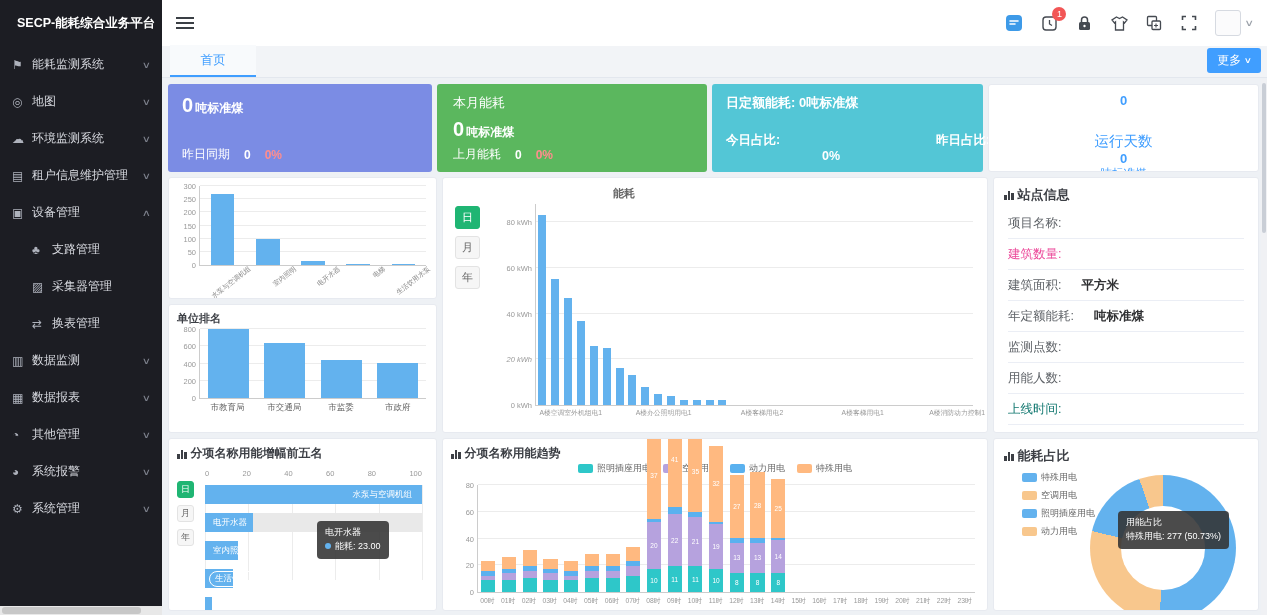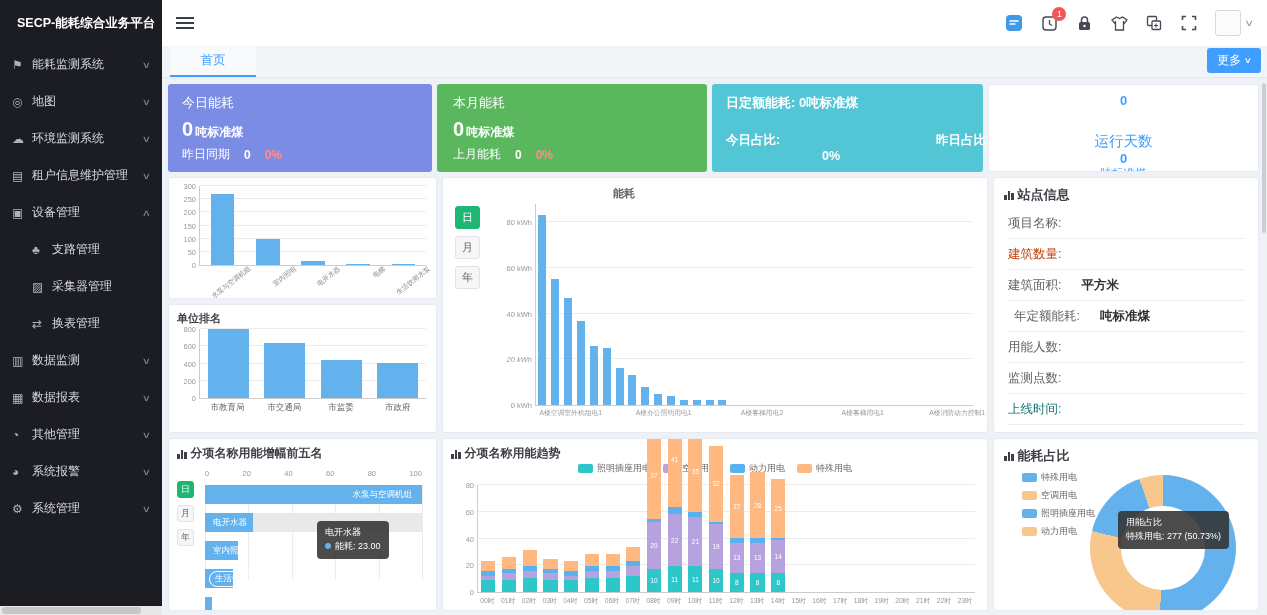--- a/index.html
+++ b/index.html
@@ -253,21 +253,20 @@
       <button class="more-btn">
         <span>更多</span>
         <span class="more-chev">∨</span>
       </button>
     </div>
 
     <div class="content">
 
       <div class="row1">
         <div class="card card-blue">
-          <div class="card-title">今日能耗</div>
           <div class="card-value"><span>0</span><span class="unit">吨标准煤</span></div>
           <div class="card-bottom">
             <span>昨日同期</span>
             <span style="font-weight:bold">0</span>
             <span class="chg">0%</span>
           </div>
         </div>
         <div class="card card-green">
           <div class="card-title">本月能耗</div>
           <div class="card-value"><span>0</span><span class="unit">吨标准煤</span></div>
@@ -483,37 +482,37 @@
                 <i style="height:7px"></i>
               </span>
             <span>站点信息</span>
           </div>
           <div id="siteInfoRows" style="padding:2px 14px 0;">
               <div style="display: flex; align-items: center; height: 31px; border-bottom: 1px solid rgb(235, 238, 245); font-size: 12.5px;">
                 <span style="color: rgb(95, 99, 104);">项目名称:</span>
                 <span style="margin-left: 20px; color: rgb(48, 49, 51);"></span>
               </div>
               <div style="display: flex; align-items: center; height: 31px; border-bottom: 1px solid rgb(235, 238, 245); font-size: 12.5px;">
-                <span style="color: #c2410c;">建筑数量:</span>
+                <span style="color: #ec4899;">建筑数量:</span>
                 <span style="margin-left: 20px; color: rgb(48, 49, 51);"></span>
               </div>
               <div style="display: flex; align-items: center; height: 31px; border-bottom: 1px solid rgb(235, 238, 245); font-size: 12.5px;">
                 <span style="color: rgb(95, 99, 104);">建筑面积:</span>
                 <span style="margin-left: 20px; color: rgb(48, 49, 51); font-weight: bold;">平方米</span>
               </div>
               <div style="display: flex; align-items: center; height: 31px; border-bottom: 1px solid rgb(235, 238, 245); font-size: 12.5px;">
-                <span style="color: rgb(95, 99, 104); margin-left: 6px;">年定额能耗:</span>
+                <span style="color: rgb(95, 99, 104);">年定额能耗:</span>
                 <span style="margin-left: 20px; color: rgb(48, 49, 51); font-weight: bold;">吨标准煤</span>
+              </div>
+              <div style="display: flex; align-items: center; height: 31px; border-bottom: 1px solid rgb(235, 238, 245); font-size: 12.5px;">
+                <span style="color: rgb(95, 99, 104);">监测点数:</span>
+                <span style="margin-left: 20px; color: rgb(48, 49, 51);"></span>
               </div>
               <div style="display: flex; align-items: center; height: 31px; border-bottom: 1px solid rgb(235, 238, 245); font-size: 12.5px;">
                 <span style="color: rgb(95, 99, 104);">用能人数:</span>
-                <span style="margin-left: 20px; color: rgb(48, 49, 51);"></span>
-              </div>
-              <div style="display: flex; align-items: center; height: 31px; border-bottom: 1px solid rgb(235, 238, 245); font-size: 12.5px;">
-                <span style="color: rgb(95, 99, 104);">监测点数:</span>
                 <span style="margin-left: 20px; color: rgb(48, 49, 51);"></span>
               </div>
               <div style="display: flex; align-items: center; height: 31px; border-bottom: 1px solid rgb(235, 238, 245); font-size: 12.5px;">
                 <span style="color: #0f766e;">上线时间:</span>
                 <span style="margin-left: 20px; color: rgb(48, 49, 51);"></span>
               </div>
               <div style="display: flex; align-items: center; height: 31px; border-bottom: 1px solid rgb(235, 238, 245); font-size: 12.5px;">
                 <span style="color: rgb(95, 99, 104);">运维电话:</span>
               </div>
             </div>

